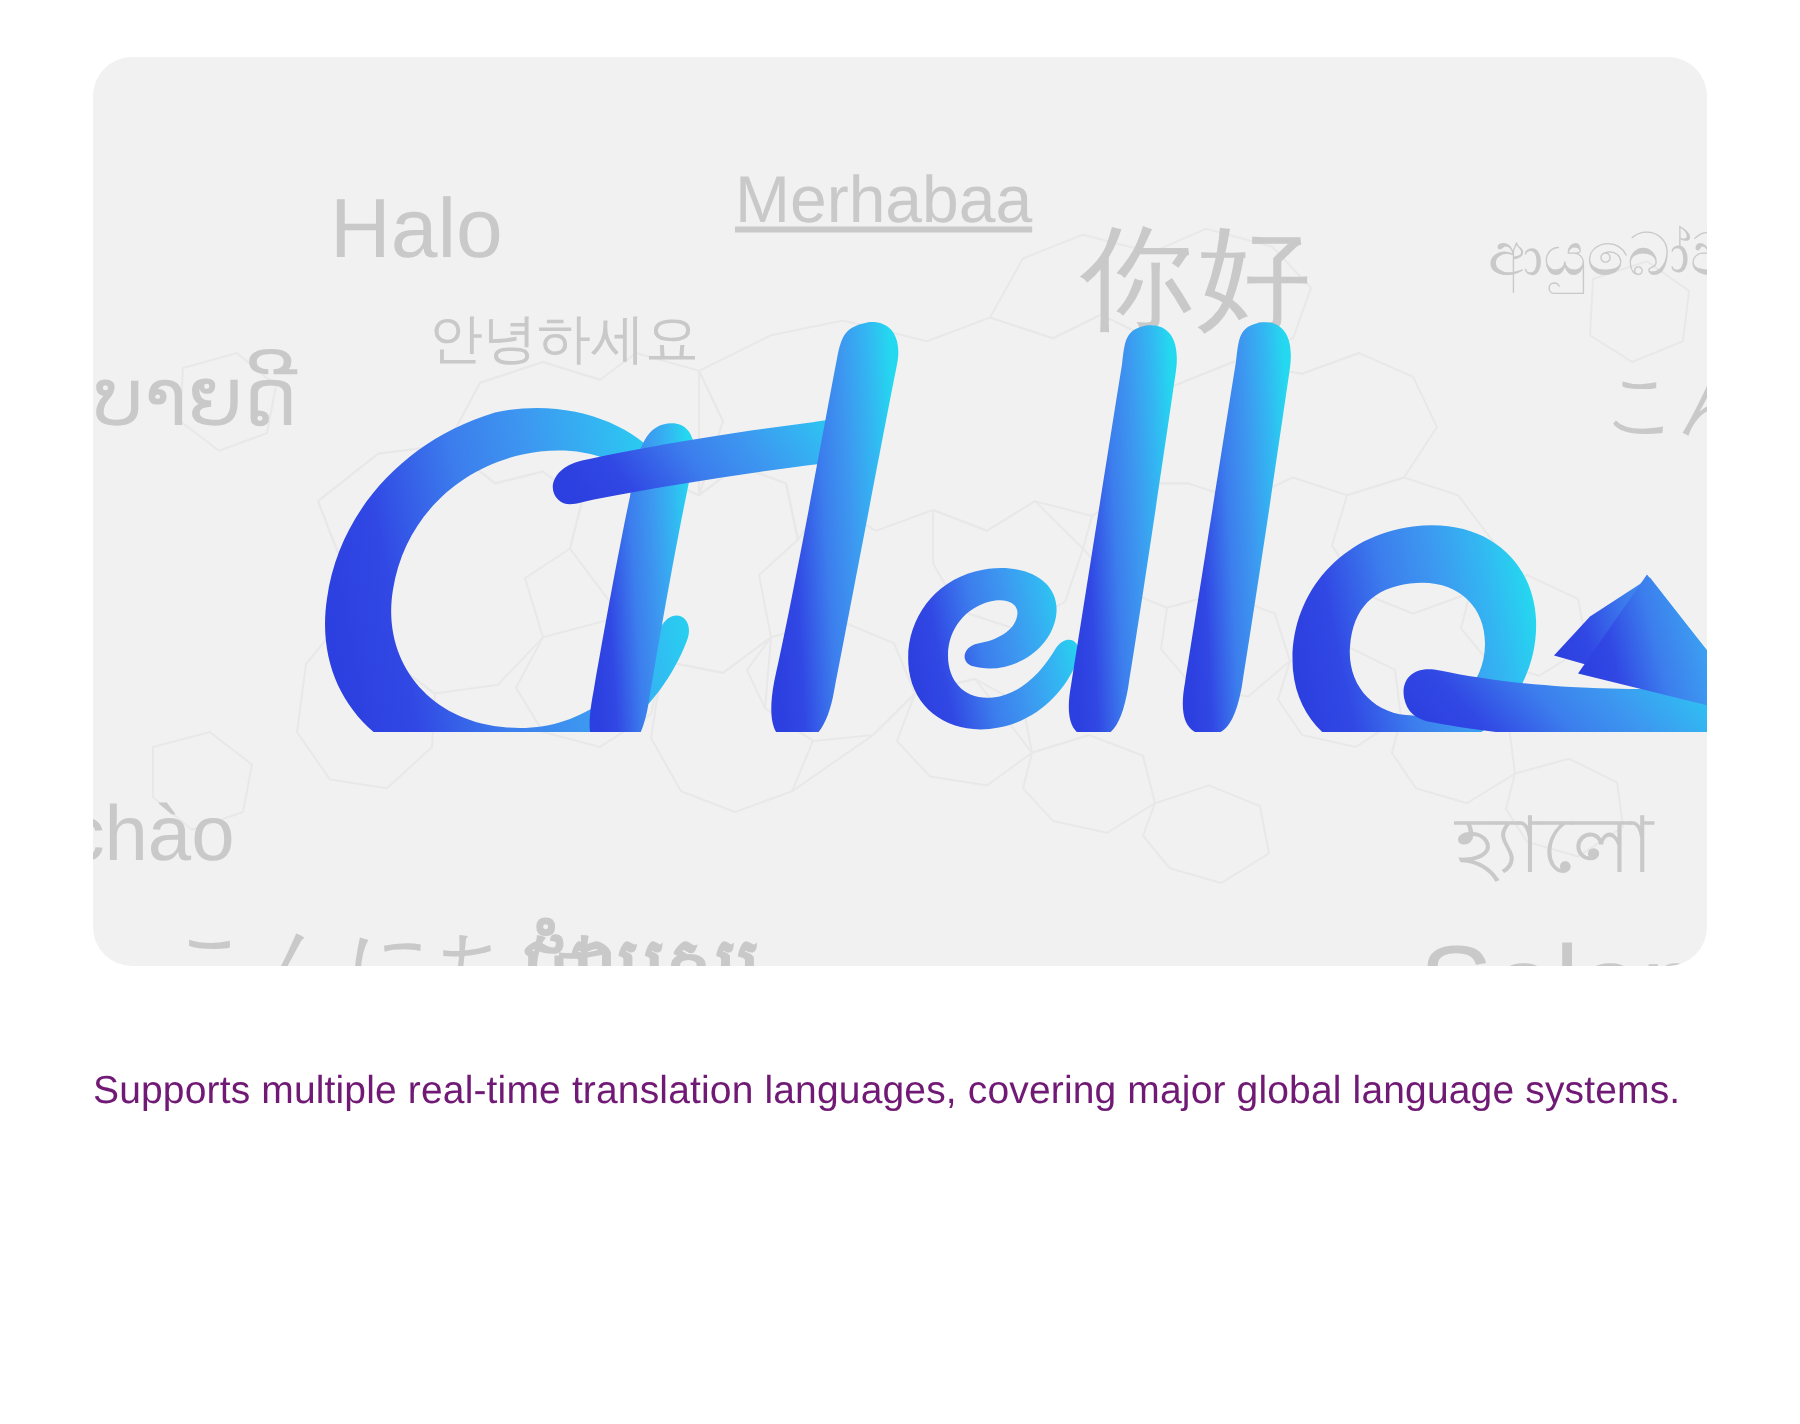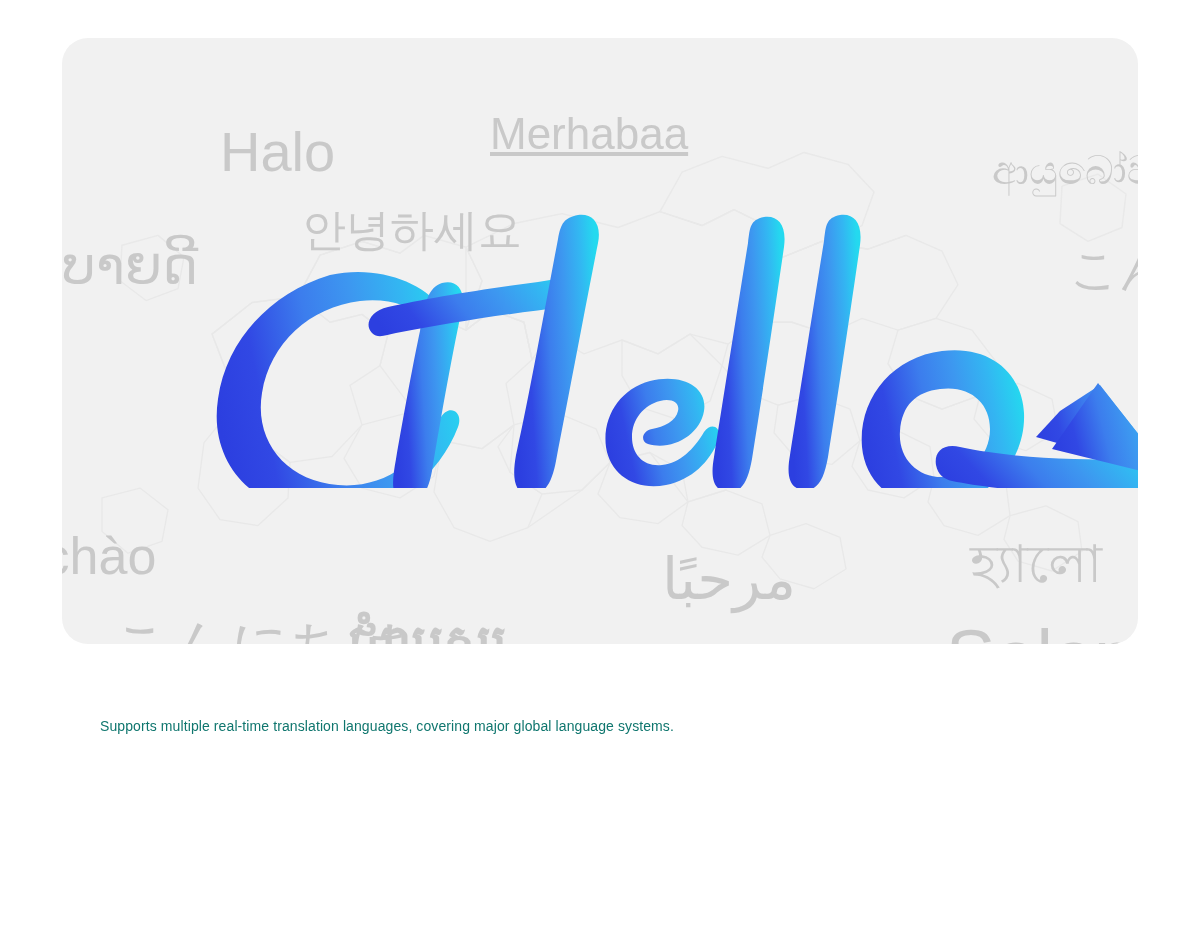--- a/index.html
+++ b/index.html
@@ -69,25 +69,24 @@
     height: 275px;
     pointer-events: none;
   }
 
   
   .caption {
     position: absolute;
     left: 62px;
     top: 710px;
     width: 1080px;
-    font-size: 14px;
+    font-size: 26px;
     line-height: 32px;
-    color: #0f766e;
+    color: #701a75;
     letter-spacing: 0.1px;
-    margin-left: 38px;
   }
 </style>
 </head>
 <body>
 
 <div id="page">
 
   <div class="hero-card">
 
     <svg class="map-layer" viewBox="0 0 1076 614" preserveAspectRatio="none">
@@ -120,32 +119,32 @@
       <path d="M1000 150 L1036 138 L1064 158 L1060 192 L1026 206 L998 188 Z"></path>
       <path d="M60 210 L96 200 L122 222 L116 254 L84 266 L58 246 Z"></path>
       <path d="M40 466 L78 456 L106 478 L100 510 L66 522 L40 500 Z"></path>
     </svg>
 
     <div class="greeting" style="left:158px; top:86px; font-size:56px;">Halo</div>
 
     <div class="greeting" style="left:428px; top:74px; font-size:44px;text-decoration:underline;">Merhabaa</div>
 
 
+    <div class="greeting" style="left:658px; top:110px; font-size:76px; letter-spacing:2px;">你好</div>
 
     <div class="greeting" style="left:930px; top:112px; font-size:40px;">ආයුබෝවන්</div>
 
-    <div class="greeting" style="left:240px; top:170px; font-size:44px;">안녕하세요</div>
+    <div class="greeting" style="left:224px; top:170px; font-size:36px;">안녕하세요</div>
 
     <div class="greeting" style="left:-72px; top:200px; font-size:54px;">ສະບາຍດີ</div>
 
     <div class="greeting" style="left:1008px; top:208px; font-size:48px;">こんにちは</div>
 
     <div class="greeting" style="left:-108px; top:492px; font-size:52px;">Xin chào</div>
 
-    <div class="greeting" style="left:600px; top:512px; font-size:58px;">مرحبًا</div>
 
     <div class="greeting" style="left:908px; top:500px; font-size:52px;">হ্যালো</div>
 
     <div class="greeting" style="left:50px; top:578px; font-size:58px;">こんにちは</div>
 
     <div class="greeting" style="left:286px; top:580px; font-size:50px;font-weight:bold;">ជំរាបសួរ</div>
 
     <div class="greeting" style="left:884px; top:582px; font-size:74px;">Salam</div>
 
     <svg class="wordmark" viewBox="0 0 1000 275">

